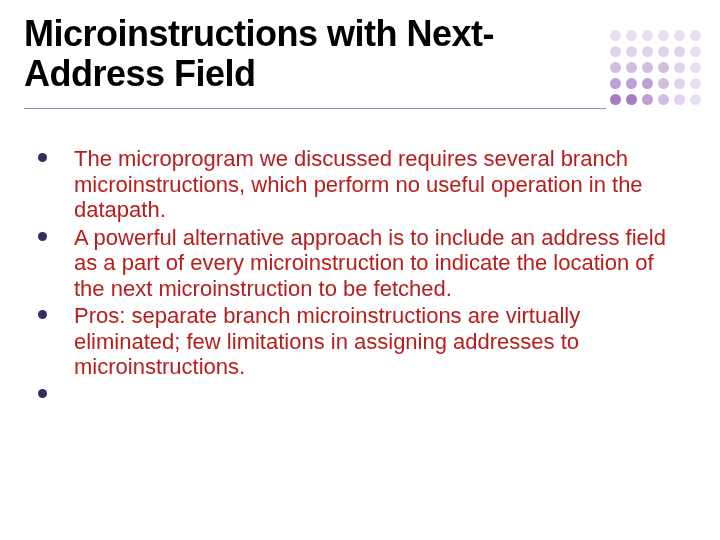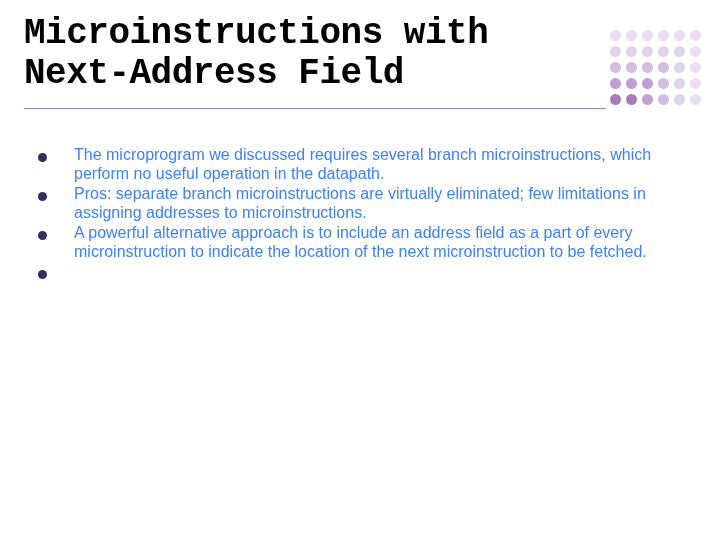--- a/index.html
+++ b/index.html
@@ -22,21 +22,20 @@
   .title {
     position: absolute;
     left: 24px;
     top: 14px;
     width: 560px;
     font-size: 36px;
     font-weight: bold;
     line-height: 1.12;
     color: #000;
     letter-spacing: -0.5px;
-    font-family: Liberation Mono, monospace;
   }
   .title-rule {
     position: absolute;
     left: 24px;
     top: 108px;
     width: 582px;
     height: 0;
     border-top: 1.5px solid #a47dbf;
   }
   .dot-grid {
@@ -61,24 +60,24 @@
     width: 650px;
   }
   .content ul {
     list-style: none;
     margin: 0;
     padding: 0;
   }
   .content li {
     position: relative;
     padding-left: 44px;
-    font-size: 16px;
+    font-size: 22px;
     line-height: 1.16;
     margin-bottom: 2px;
-    color: #3b82f6;
+    color: #b91c1c;
   }
   .bullet-dot {
     position: absolute;
     left: 8px;
     top: 7px;
     width: 9px;
     height: 9px;
     border-radius: 50%;
     background: #3b2962;
   }
@@ -125,25 +124,25 @@
     </div>
 
   <div class="content">
     <ul>
       <li>
         <span class="bullet-dot"></span>
         <span>The microprogram we discussed requires several branch microinstructions, which perform no useful operation in the datapath.</span>
       </li>
       <li>
         <span class="bullet-dot"></span>
-        <span>Pros: separate branch microinstructions are virtually eliminated; few limitations in assigning addresses to microinstructions.</span>
+        <span>A powerful alternative approach is to include an address field as a part of every microinstruction to indicate the location of the next microinstruction to be fetched.</span>
       </li>
       <li>
         <span class="bullet-dot"></span>
-        <span>A powerful alternative approach is to include an address field as a part of every microinstruction to indicate the location of the next microinstruction to be fetched.</span>
+        <span>Pros: separate branch microinstructions are virtually eliminated; few limitations in assigning addresses to microinstructions.</span>
       </li>
       <li>
         <span class="bullet-dot"></span>
       </li>
     </ul>
   </div>
 
 </div>
 
 </body></html>

